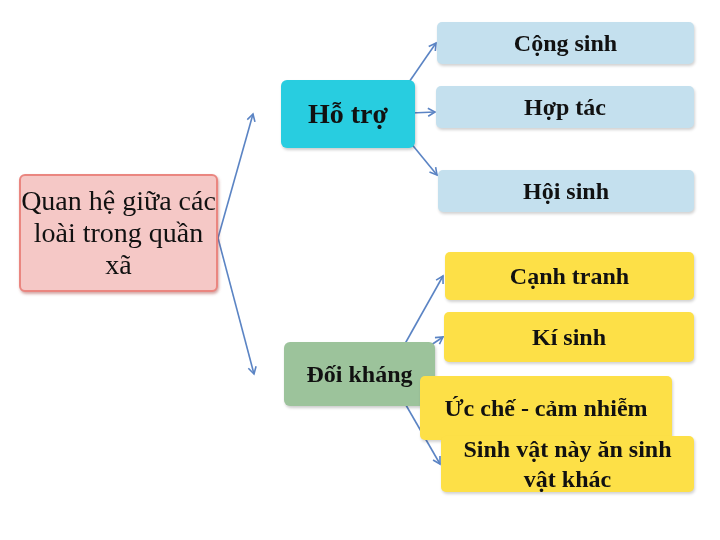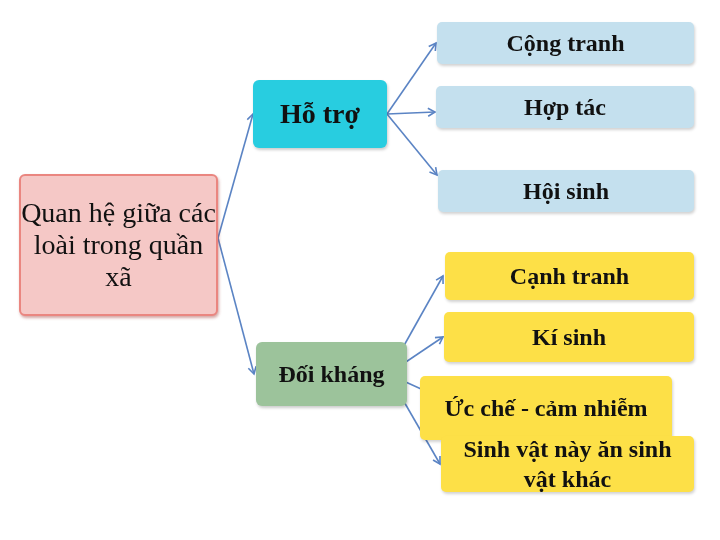--- a/index.html
+++ b/index.html
@@ -8,30 +8,31 @@
       background: #ffffff;
       font-family: "Liberation Serif", "DejaVu Serif", serif;
       color: #111;
     }
     .node {
       position: absolute; box-sizing: border-box;
       display: flex; align-items: center; justify-content: center;
       text-align: center; border-radius: 6px;
     }
     .root {
-      left: 19px; top: 174px; width: 199px; height: 142px;
+      left: 19px; top: 174px; width: 199px; height: 118px;
       background: #f5c8c6;
       border: 2px solid #ea8680;
       box-shadow: 1px 2px 3px rgba(160,60,55,0.45);
       font-size: 28px; line-height: 32px; font-weight: normal;
       padding: 0 0;
     }
     .mid {
       font-weight: bold;
       box-shadow: 1px 2px 3px rgba(0,0,0,0.2);
+      margin-left: 28px;
     }
     .support {
       left: 253px; top: 80px; width: 134px; height: 68px;
       background: #28cde0; font-size: 28px;
     }
     .oppose {
       left: 256px; top: 342px; width: 151px; height: 64px;
       background: #9cc39b; font-size: 24px;
     }
     .leaf {
@@ -74,21 +75,21 @@
 
 <div class="node mid support">
   <span>Hỗ trợ</span>
 </div>
 
 <div class="node mid oppose">
   <span>Đối kháng</span>
 </div>
 
 <div class="node leaf blue" style="left:437px; top:22px; width:257px; height:42px;">
-  <span>Cộng tranh</span>
+  <span>Cộng sinh</span>
 </div>
 <div class="node leaf blue" style="left:436px; top:86px; width:258px; height:42px;">
   <span>Hợp tác</span>
 </div>
 <div class="node leaf blue" style="left:438px; top:154px; width:256px; height:42px;margin-top:16px;">
   <span>Hội sinh</span>
 </div>
 
 <div class="node leaf beige" style="left:445px; top:252px; width:249px; height:48px;">
   <span>Cạnh tranh</span>

